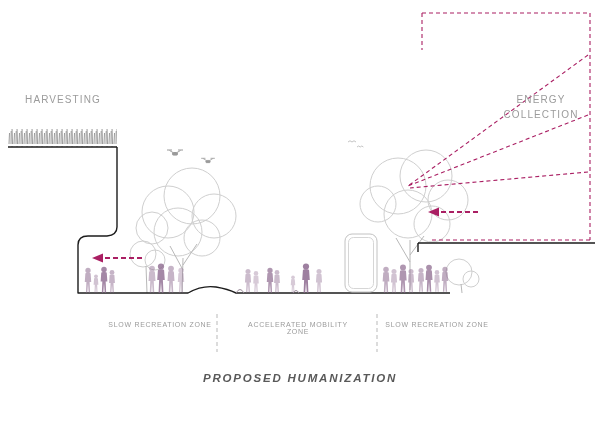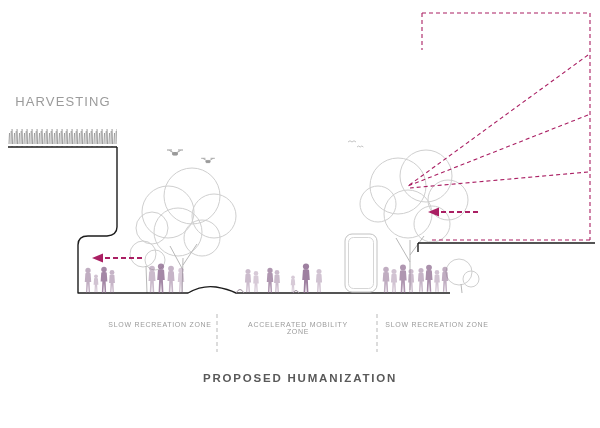--- a/index.html
+++ b/index.html
@@ -6,30 +6,30 @@
     --accent:#aa1f63; --figure:#8e6b90; --ink:#1c1c1c;
     --muted:#9b9b9b; --tree:#cfcfcf; --title:#595959;
   }
   html,body{margin:0;padding:0;background:#fff;}
   .canvas{
     position:relative;width:600px;height:428px;background:#ffffff;
     font-family:"Liberation Sans",sans-serif;overflow:hidden;
   }
   svg{position:absolute;inset:0;}
   .lbl{
-    position:absolute;color:var(--muted);font-size:13px;letter-spacing:1.1px;
+    position:absolute;color:var(--muted);font-size:10px;letter-spacing:1.1px;
     text-align:center;white-space:pre-line;line-height:1.5;
   }
   .zone-label{
     position:absolute;color:var(--muted);font-size:7px;letter-spacing:0.7px;
     text-align:center;
   }
   .diagram-title{
     position:absolute;left:0;top:372px;width:600px;text-align:center;
-    color:var(--title);font-size:11.5px;font-weight:bold;letter-spacing:1.8px;
+    color:var(--title);font-size:11.5px;font-weight:bold;letter-spacing:1.8px;font-style:italic;
   }
   
   .ink{stroke:var(--ink);stroke-width:1.4;fill:none;stroke-linejoin:round;}
   .tree{stroke:var(--tree);stroke-width:1;fill:none;}
   .trunk{stroke:#b8b8b8;stroke-width:1;fill:none;}
   .dash{stroke:var(--accent);stroke-width:1.1;stroke-dasharray:4 3;fill:none;}
   .dash-bold{stroke:var(--accent);stroke-width:2.2;stroke-dasharray:5 3;fill:none;}
   .arrowhead{fill:var(--accent);}
   .sep{stroke:#b9b9b9;stroke-width:1;stroke-dasharray:4 3;fill:none;}
   .figures{fill:var(--figure);}
@@ -164,20 +164,22 @@
 
     <g>
       <path class="sep" d="M217,314 V352"></path>
       <path class="sep" d="M377,314 V352"></path>
     </g>
   </svg>
 
   <div class="lbl" style="left:8px;top:92px;width:110px;">HARVESTING</div>
 
 
+  <div class="lbl" style="left:495px;top:92px;width:92px;">ENERGY
+COLLECTION</div>
 
   <div class="zone-label" style="left:105px;top:321px;width:110px;">SLOW RECREATION ZONE</div>
 
   <div class="zone-label" style="left:236px;top:321px;width:124px;">ACCELERATED MOBILITY ZONE</div>
 
   <div class="zone-label" style="left:382px;top:321px;width:110px;">SLOW RECREATION ZONE</div>
 
   <div class="diagram-title">PROPOSED HUMANIZATION</div>
 </div>
 

